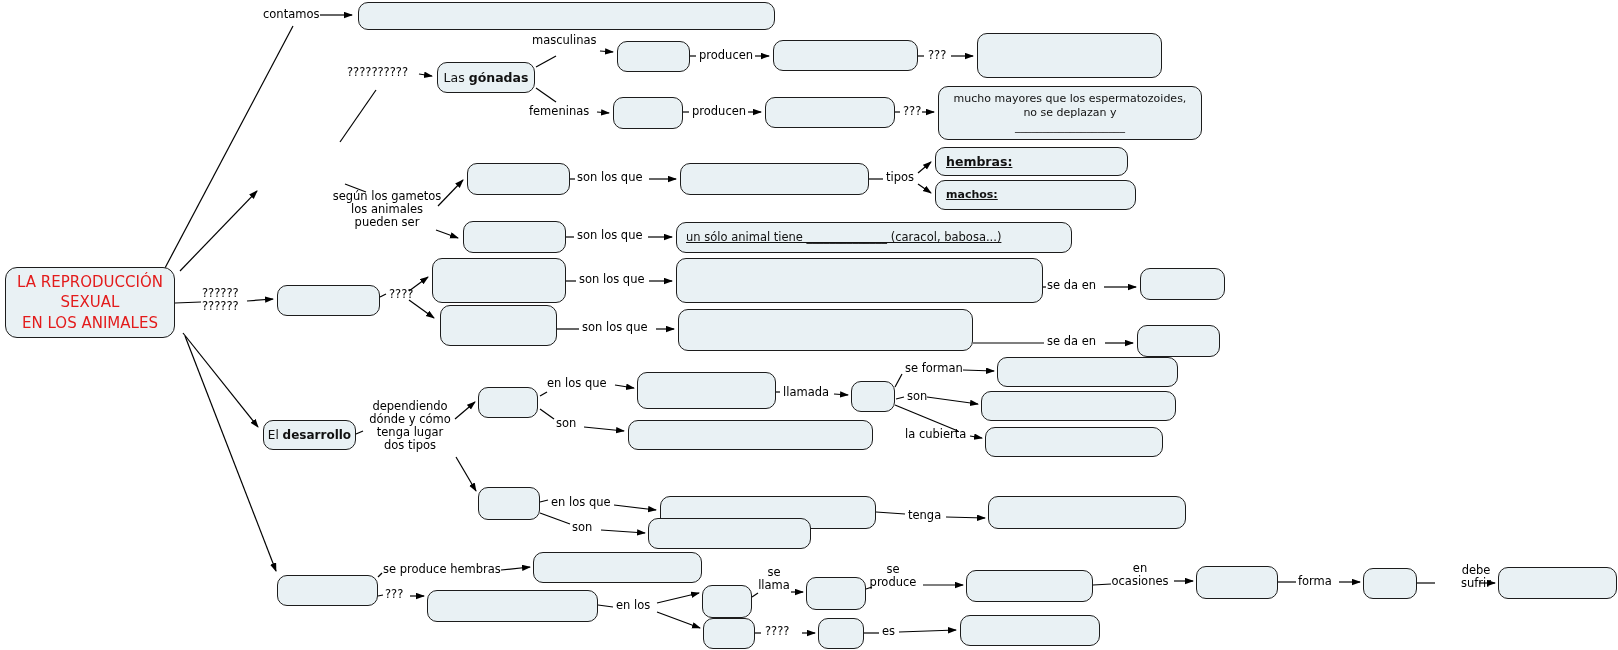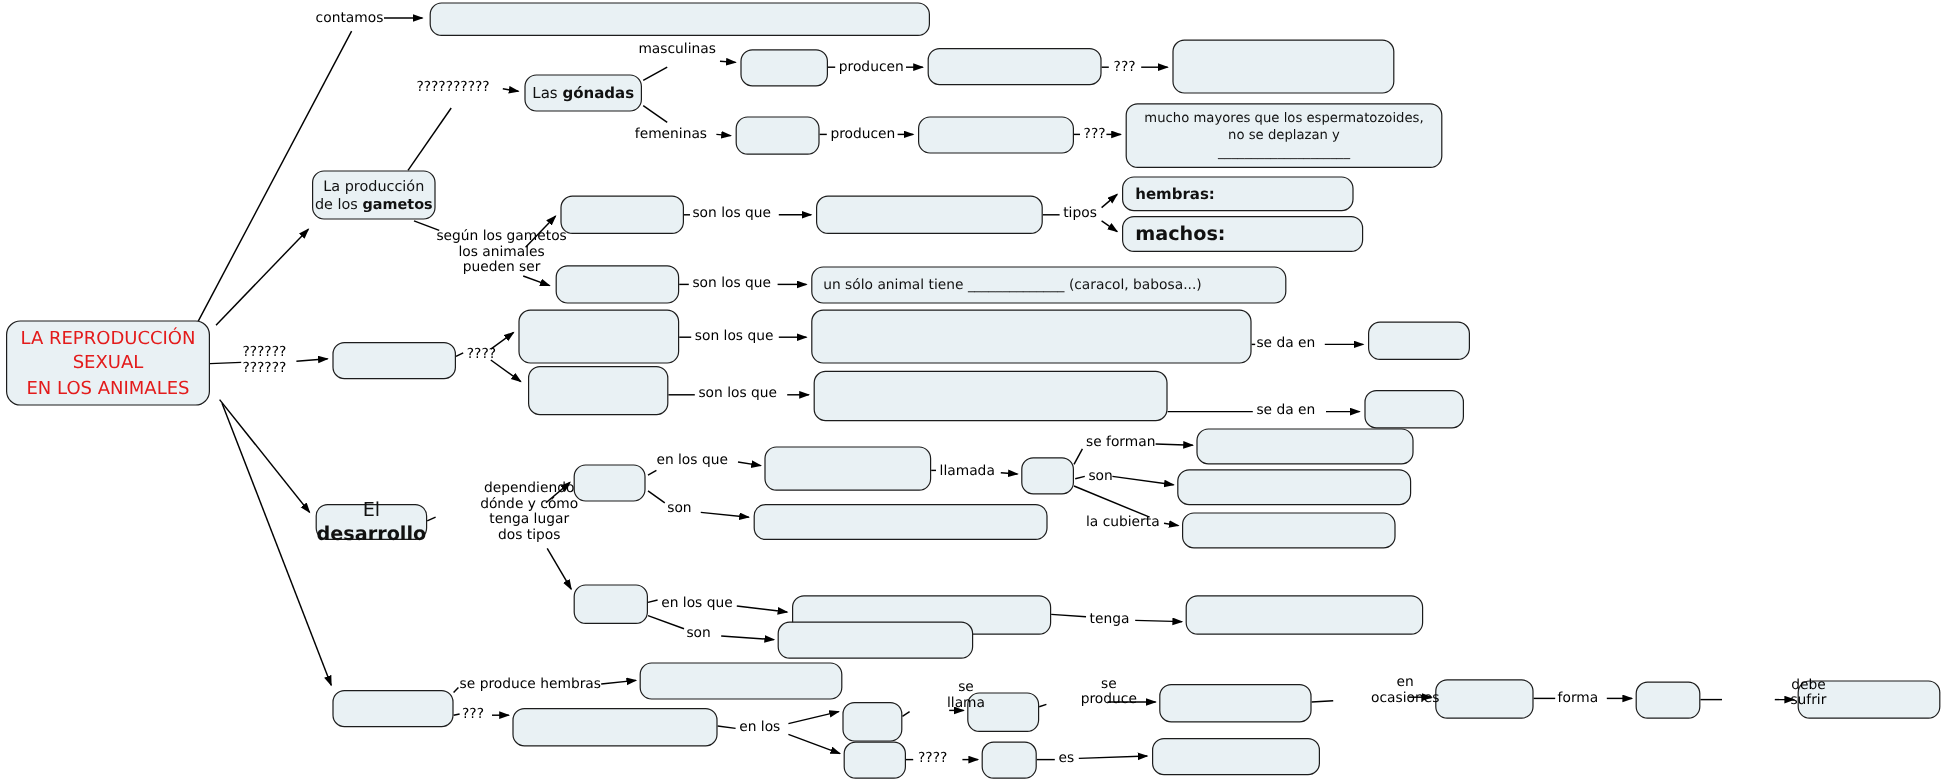--- a/index.html
+++ b/index.html
@@ -3,22 +3,22 @@
 <meta charset="utf-8">
 <style>
   html,body{margin:0;padding:0;background:#fff;}
   #map{position:relative;width:1618px;height:650px;background:#fff;overflow:hidden;
        font-family:"DejaVu Sans","Liberation Sans",sans-serif;}
   #wires{position:absolute;left:0;top:0;width:1618px;height:650px;}
   .box{position:absolute;box-sizing:border-box;background:#e9f1f4;border:1.5px solid #1c1c1c;
        border-radius:10px;display:flex;align-items:center;justify-content:center;
        text-align:center;font-size:12px;color:#111;white-space:pre-line;line-height:1.25;}
   .lbl{position:absolute;font-size:11.5px;color:#000;white-space:pre-line;line-height:13px;}
-  .ctr{text-align:center;margin-left:31px;}
-  .left{justify-content:flex-start;text-align:left;padding-left:10px;}
+  .ctr{text-align:center;}
+  .left{justify-content:flex-start;text-align:left;padding-left:10px;text-decoration:underline;}
   .bold{font-weight:bold;}
   .root{color:#e31b1b;font-size:15px;line-height:1.35;border-radius:12px;}
 </style>
 </head>
 <body>
 
 <div id="map">
   <svg id="wires" viewBox="0 0 1618 650" xmlns="http://www.w3.org/2000/svg">
     <defs>
       <marker id="ah" markerWidth="10" markerHeight="8" refX="8" refY="3.2" orient="auto" markerUnits="userSpaceOnUse">
@@ -120,43 +120,42 @@
   <div class="box" style="left:617px;top:41px;width:73px;height:31px"></div>
   <div class="box" style="left:773px;top:40px;width:145px;height:31px"></div>
   <div class="box" style="left:977px;top:33px;width:185px;height:45px"></div>
 
   <div class="box" style="left:613px;top:97px;width:70px;height:32px"></div>
   <div class="box" style="left:765px;top:97px;width:130px;height:31px"></div>
   <div class="box" style="left:938px;top:86px;width:264px;height:54px;font-size:11px">mucho mayores que los espermatozoides,
 no se deplazan y
 ____________________</div>
 
-  <div class="box" style="left:260px;top:142px;width:103px;height:41px;font-size:12px"><span><span>La producción</span><br><span>de los </span><span class="bold">gametos</span></span></div>
 
   <div class="box" style="left:467px;top:163px;width:103px;height:32px"></div>
   <div class="box" style="left:680px;top:163px;width:189px;height:32px"></div>
   <div class="box left bold" style="left:935px;top:147px;width:193px;height:29px;font-size:12.5px">hembras:</div>
-  <div class="box left bold" style="left:935px;top:180px;width:201px;height:30px;font-size:16px">machos:</div>
+  <div class="box left bold" style="left:935px;top:180px;width:201px;height:30px;font-size:11px">machos:</div>
 
   <div class="box" style="left:463px;top:221px;width:103px;height:32px"></div>
   <div class="box root" style="left:5px;top:267px;width:170px;height:71px">LA REPRODUCCIÓN
 SEXUAL
 EN LOS ANIMALES</div>
 
   <div class="box left" style="left:676px;top:222px;width:396px;height:31px;font-size:11.5px;padding-left:9px">un sólo animal tiene ______________  (caracol, babosa...)</div>
 
   <div class="box" style="left:277px;top:285px;width:103px;height:31px"></div>
   <div class="box" style="left:432px;top:258px;width:134px;height:45px"></div>
   <div class="box" style="left:676px;top:258px;width:367px;height:45px"></div>
   <div class="box" style="left:1140px;top:268px;width:85px;height:32px"></div>
   <div class="box" style="left:440px;top:305px;width:117px;height:41px"></div>
   <div class="box" style="left:678px;top:309px;width:295px;height:42px"></div>
   <div class="box" style="left:1137px;top:325px;width:83px;height:32px"></div>
 
-  <div class="box" style="left:263px;top:420px;width:93px;height:30px;font-size:16px"><span><span>El </span><span class="bold">desarrollo</span></span></div>
+  <div class="box" style="left:263px;top:420px;width:93px;height:30px;font-size:12px"><span><span>El </span><span class="bold">desarrollo</span></span></div>
 
   <div class="box" style="left:478px;top:387px;width:60px;height:31px"></div>
   <div class="box" style="left:637px;top:372px;width:139px;height:37px"></div>
   <div class="box" style="left:851px;top:381px;width:44px;height:31px"></div>
   <div class="box" style="left:997px;top:357px;width:181px;height:30px"></div>
   <div class="box" style="left:981px;top:391px;width:195px;height:30px"></div>
   <div class="box" style="left:985px;top:427px;width:178px;height:30px"></div>
   <div class="box" style="left:628px;top:420px;width:245px;height:30px"></div>
 
   <div class="box" style="left:478px;top:487px;width:62px;height:33px"></div>

